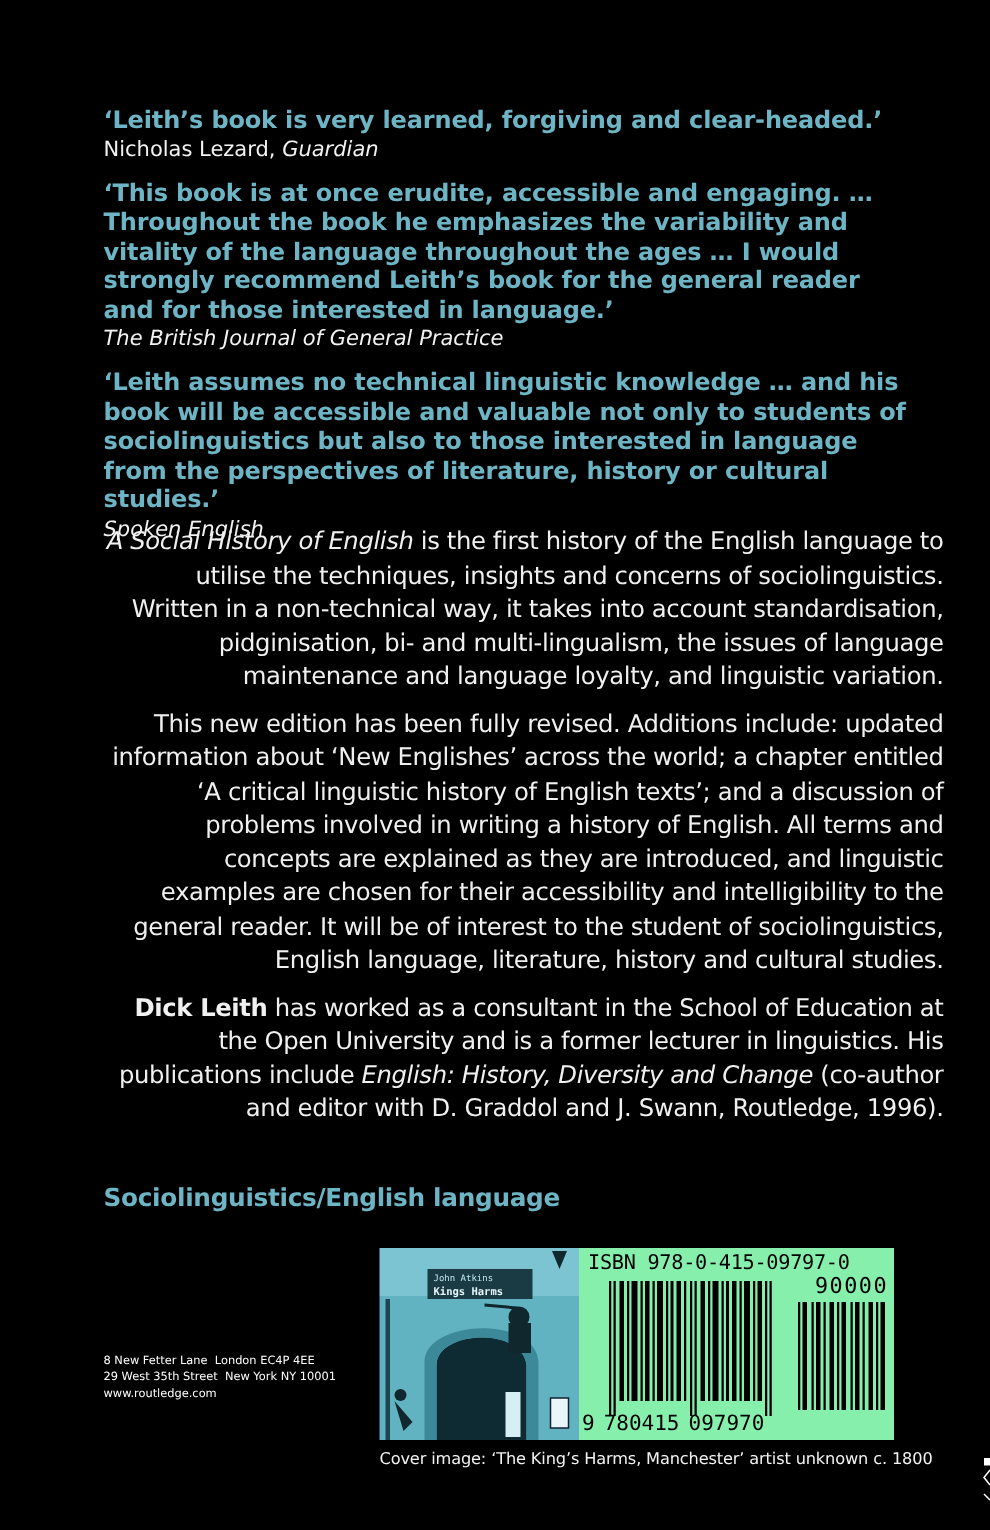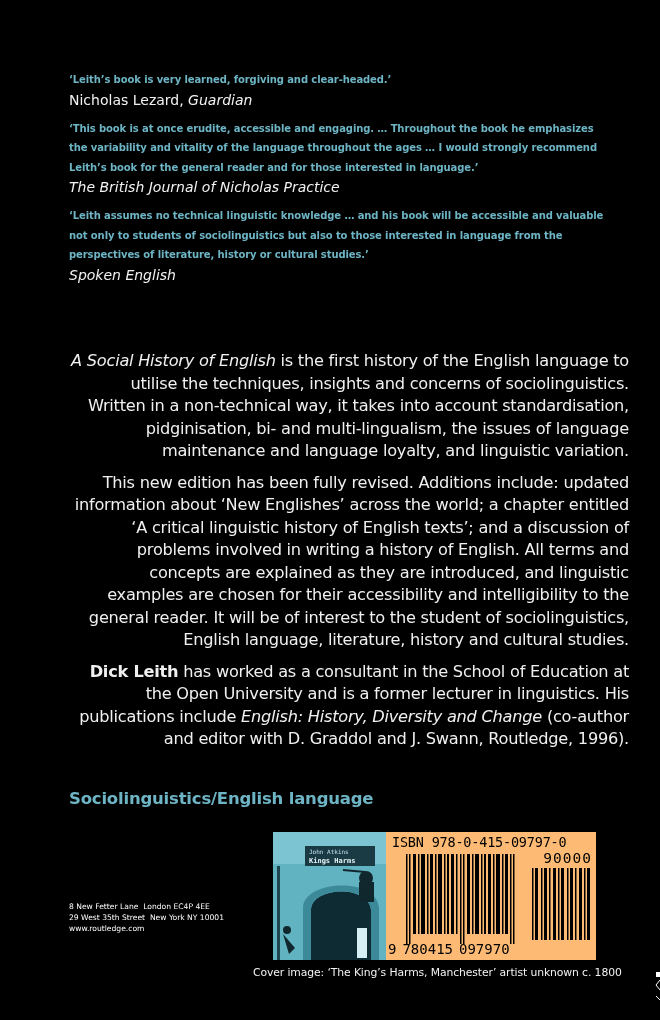--- a/index.html
+++ b/index.html
@@ -20,21 +20,21 @@
       left: 69px;
       top: 70px;
       width: 540px;
     }
     .quote {
       margin-bottom: 9px;
     }
     .quote-text {
       color: #6db4c4;
       font-weight: bold;
-      font-size: 10px;
+      font-size: 16px;
       line-height: 19.5px;
       letter-spacing: -0.1px;
     }
     .quote-source {
       font-size: 14px;
       line-height: 20px;
       color: #f2f2f2;
     }
     .quote-source .it { font-style: italic; }
 
@@ -111,29 +111,28 @@
 
     
     .cover-image {
       position: absolute;
       left: 253px;
       top: 832px;
       width: 133px;
       height: 128px;
       background: #3b82f6;
       overflow: hidden;
-      margin-left: 20px;
     }
     .barcode-box {
       position: absolute;
       left: 386px;
       top: 832px;
       width: 210px;
       height: 128px;
-      background: #fdba74;
+      background: #86efac;
     }
     .isbn-text {
       position: absolute;
       left: 6px;
       top: 2px;
       font-family: "DejaVu Sans Mono", monospace;
       font-size: 13.5px;
       color: #000;
       letter-spacing: -0.2px;
     }
@@ -189,21 +188,21 @@
 </head>
 <body>
 
 <div class="quotes">
   <div class="quote">
     <div class="quote-text">‘Leith’s book is very learned, forgiving and clear-headed.’</div>
     <div class="quote-source"><span>Nicholas Lezard, </span><span class="it">Guardian</span></div>
   </div>
   <div class="quote">
     <div class="quote-text">‘This book is at once erudite, accessible and engaging. … Throughout the book he emphasizes the variability and vitality of the language throughout the ages … I would strongly recommend Leith’s book for the general reader and for those interested in language.’</div>
-    <div class="quote-source it">The British Journal of Nicholas Practice</div>
+    <div class="quote-source it">The British Journal of General Practice</div>
   </div>
   <div class="quote">
     <div class="quote-text">‘Leith assumes no technical linguistic knowledge … and his book will be accessible and valuable not only to students of sociolinguistics but also to those interested in language from the perspectives of literature, history or cultural studies.’</div>
     <div class="quote-source it">Spoken English</div>
   </div>
 </div>
 
 <div class="body-text">
   <p class="para"><span class="it">A Social History of English</span><span> is the first history of the English language to utilise the techniques, insights and concerns of sociolinguistics. Written in a non-technical way, it takes into account standardisation, pidginisation, bi- and multi-lingualism, the issues of language maintenance and language loyalty, and linguistic variation.</span></p>
   <p class="para">This new edition has been fully revised. Additions include: updated information about ‘New Englishes’ across the world; a chapter entitled ‘A critical linguistic history of English texts’; and a discussion of problems involved in writing a history of English. All terms and concepts are explained as they are introduced, and linguistic examples are chosen for their accessibility and intelligibility to the general reader. It will be of interest to the student of sociolinguistics, English language, literature, history and cultural studies.</p>

